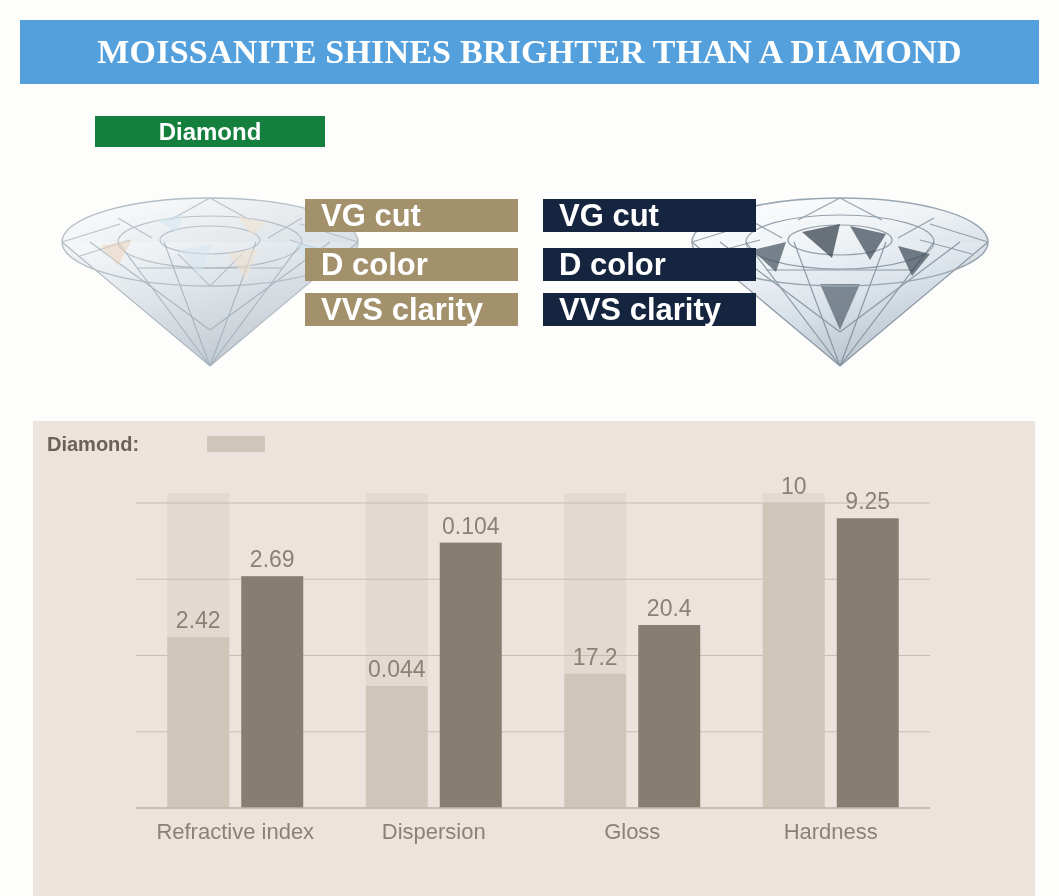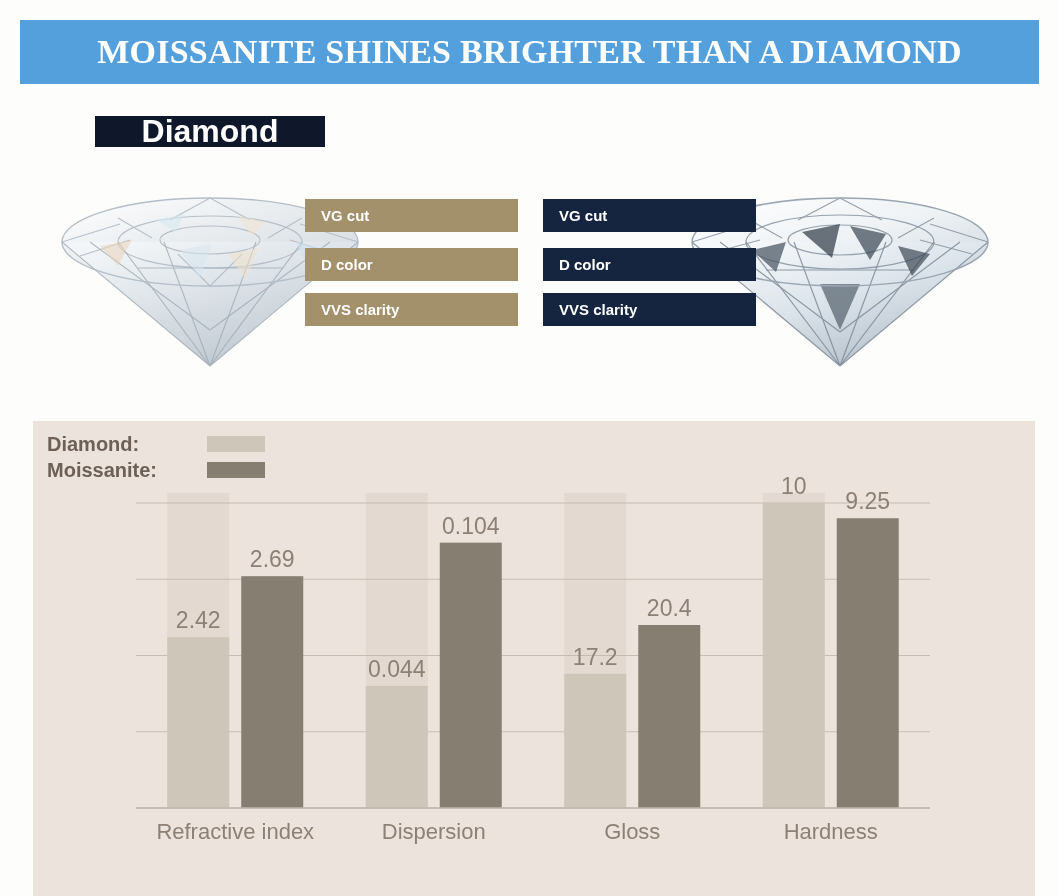--- a/index.html
+++ b/index.html
@@ -24,41 +24,41 @@
     font-size:34px;
     font-weight:bold;
     letter-spacing:0.2px;
     font-family:Liberation Serif, serif;
     white-space:nowrap;
   }
 
   
   .badge{
     position:absolute;height:31px;
-    background:#0f172a;
+    background:#15803d;
     display:flex;align-items:center;justify-content:center;
-    color:#ffffff;font-size:32px;font-weight:bold;
+    color:#ffffff;font-size:24px;font-weight:bold;
   }
   .badge-diamond{left:95px;top:116px;width:230px;}
   .badge-moissanite{left:733px;top:116px;width:228px;}
 
   
   .showcase{position:absolute;left:0;top:160px;width:1059px;height:250px;}
 
   .gem{position:absolute;}
   .gem svg{display:block;}
 
   .gem-left{left:60px;top:20px;}
   .gem-right{left:690px;top:20px;}
 
   
   .spec{
     position:absolute;height:33px;
     display:flex;align-items:center;
-    color:#ffffff;font-size:15px;font-weight:bold;
+    color:#ffffff;font-size:31px;font-weight:bold;
     white-space:nowrap;
   }
   .spec-gold{background:#a2916a;justify-content:flex-start;padding-left:16px;}
   .spec-navy{background:#16253f;justify-content:flex-start;padding-left:16px;}
 
   .spec-l1{left:305px;top:39px;width:197px;}
   .spec-l2{left:305px;top:88px;width:197px;}
   .spec-l3{left:305px;top:133px;width:197px;}
 
   .spec-r1{left:543px;top:39px;width:197px;}
@@ -192,24 +192,20 @@
     <div class="spec spec-navy spec-r2">D color</div>
     <div class="spec spec-navy spec-r3">VVS clarity</div>
   </div>
 
   <div class="chart-panel">
 
     <div class="legend">
       <div class="legend-row">
         <span class="legend-label">Diamond:</span>
         <span class="legend-swatch sw-diamond"></span>
-      </div>
-      <div class="legend-row">
-        <span class="legend-label">Moissanite:</span>
-        <span class="legend-swatch sw-moissanite"></span>
       </div>
     </div>
 
     <div class="plot">
       <svg id="chart-svg" width="1002" height="455" viewBox="0 0 1002 455">
           <rect x="134.25" y="72" width="62" height="315" fill="#e3d9d0"></rect>
           <rect x="332.75" y="72" width="62" height="315" fill="#e3d9d0"></rect>
           <rect x="531.25" y="72" width="62" height="315" fill="#e3d9d0"></rect>
           <rect x="729.75" y="72" width="62" height="315" fill="#e3d9d0"></rect>
           <rect x="208.25" y="72" width="62" height="315" fill="#ece3dd"></rect>

